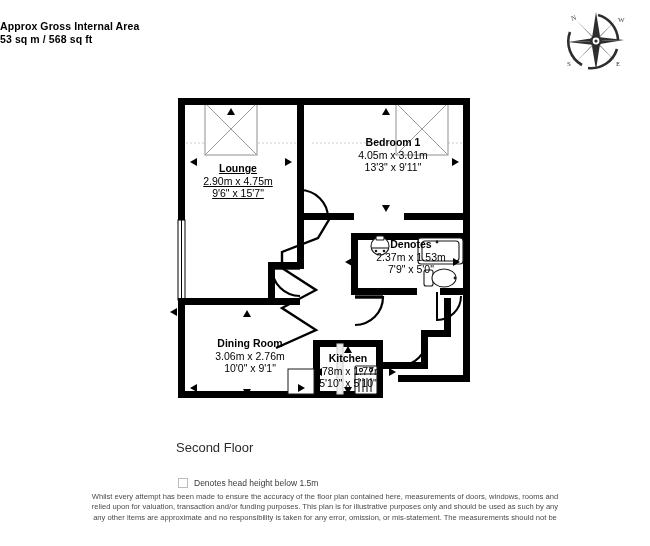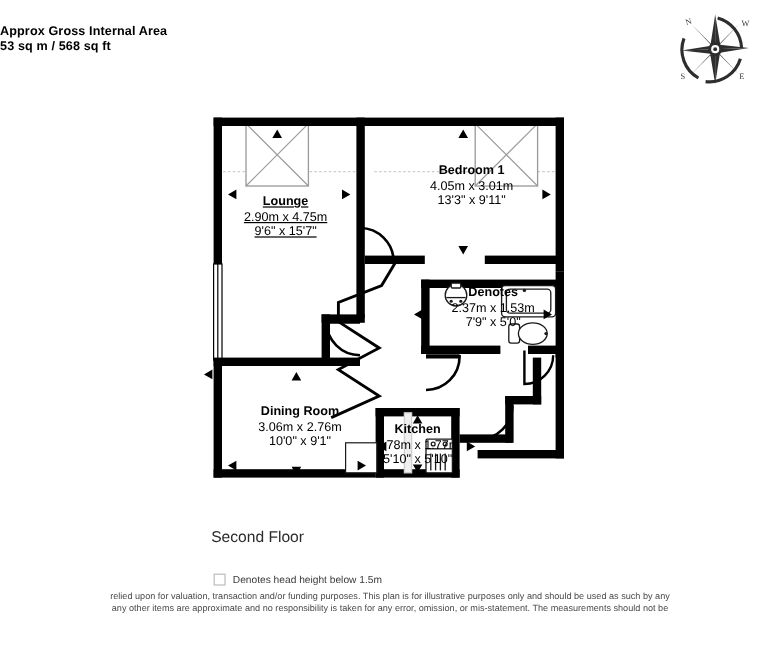--- a/index.html
+++ b/index.html
@@ -349,15 +349,16 @@
 </div>
 
 <div id="floor-title">Second Floor</div>
 
 <div id="legend">
   <span class="swatch"></span>
   <span class="ltext">Denotes head height below 1.5m</span>
 </div>
 
 <div id="disclaimer">
+  <span>Whilst every attempt has been made to ensure the accuracy of the floor plan contained here, measurements of doors, windows, rooms and</span>
   <span>relied upon for valuation, transaction and/or funding purposes. This plan is for illustrative purposes only and should be used as such by any</span>
   <span>any other items are approximate and no responsibility is taken for any error, omission, or mis-statement. The measurements should not be</span>
 </div>
 
 </body></html>

